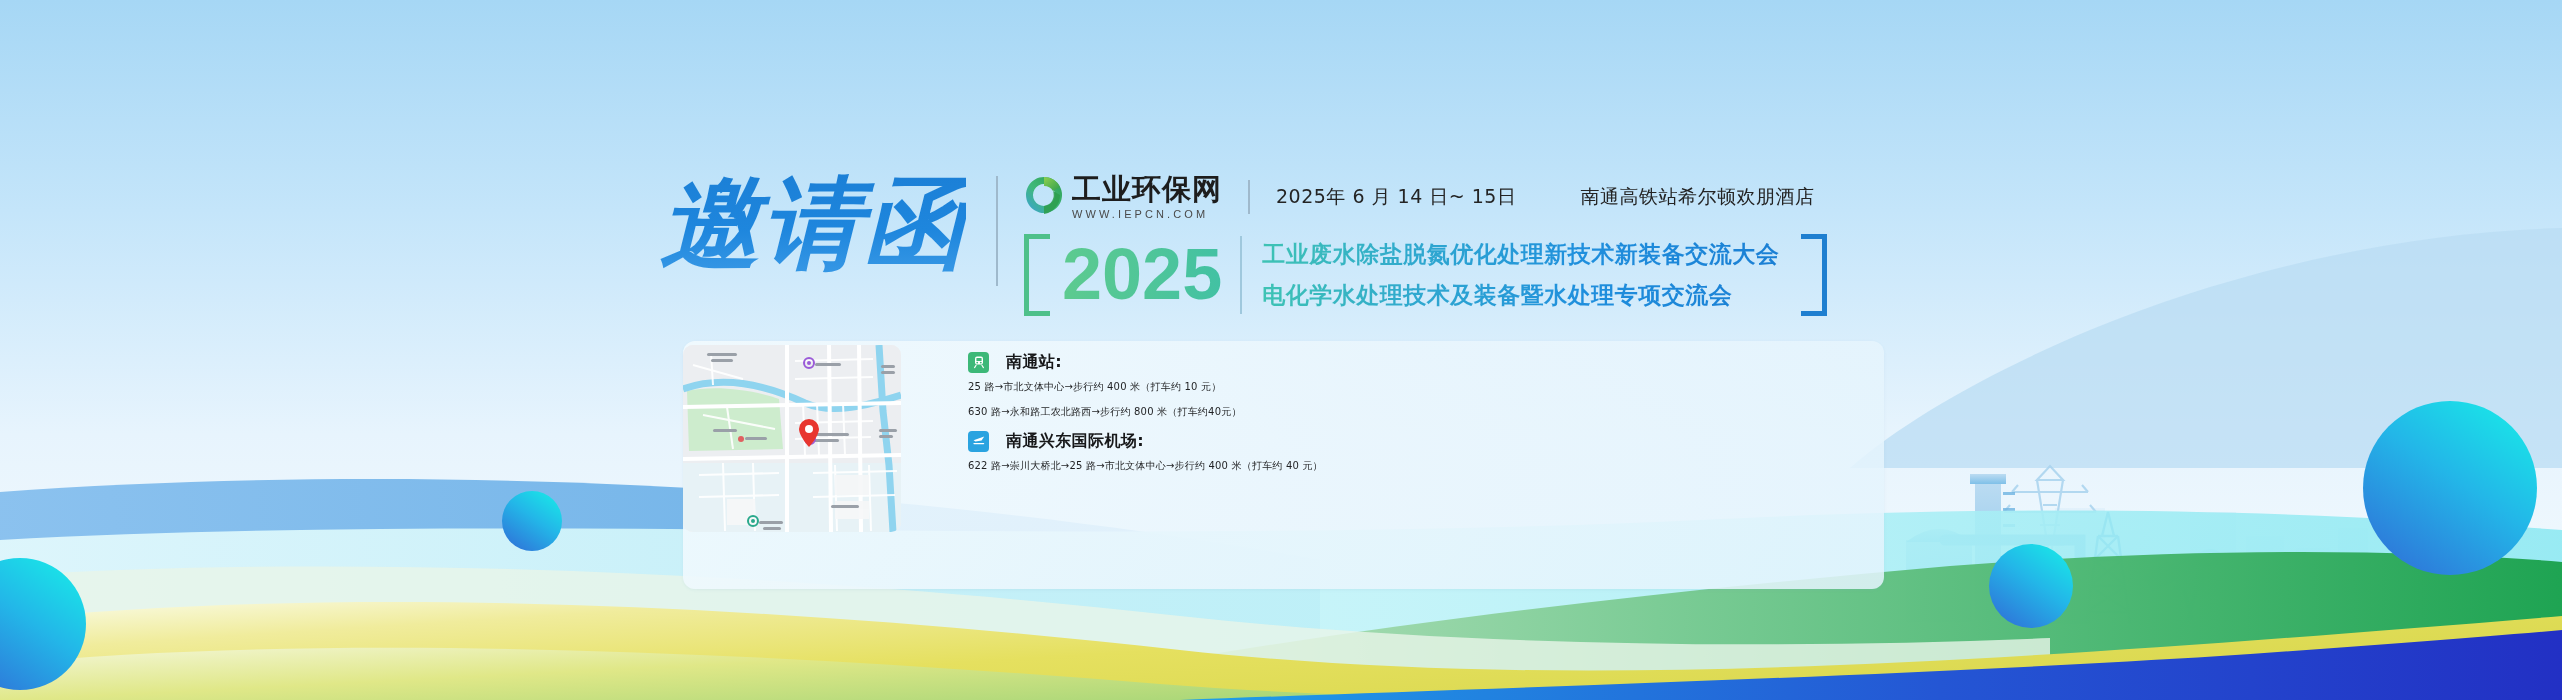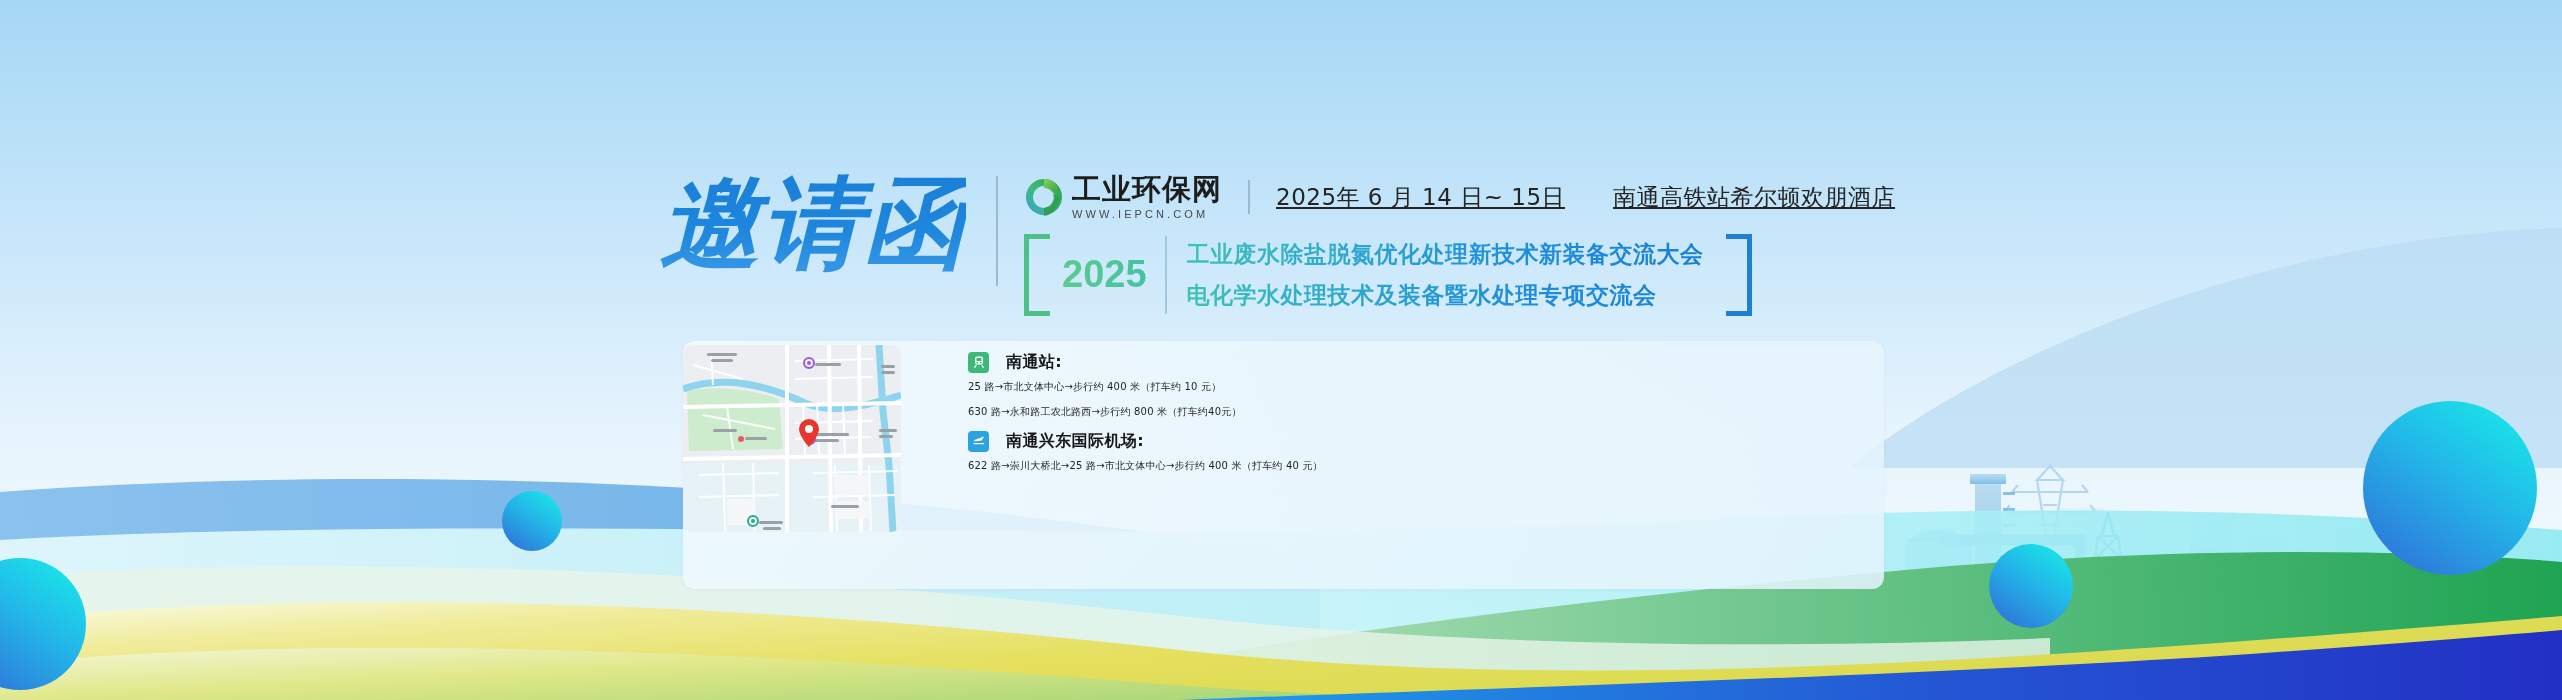--- a/index.html
+++ b/index.html
@@ -43,39 +43,39 @@
 
   .vdiv {
     width:2px; height:110px; background:#9fb9cc; margin:8px 26px 0 30px;
   }
 
   .right-col { display:flex; flex-direction:column; padding-top:6px; }
 
   
   .top-line { display:flex; align-items:center; height:46px; }
 
-  .logo-wrap { display:flex; align-items:center; }
+  .logo-wrap { display:flex; }
   .logo-mark { width:40px; height:40px; flex:0 0 40px; }
   .logo-txt { display:flex; flex-direction:column; margin-left:8px; }
   .logo-cn {
     font-size:29px; font-weight:bold; color:#1d1d1d; letter-spacing:1px;
     font-family:"DejaVu Sans","Liberation Sans",sans-serif; line-height:1;
   }
   .logo-en {
     font-size:11px; color:#4a4a4a; letter-spacing:3.1px; margin-top:4px;
     font-family:Liberation Sans, sans-serif;
   }
 
   .sep-v { width:2px; height:34px; background:#9fb9cc; margin:0 26px; }
 
   .date-txt, .venue-txt {
-    font-size:23px; color:#242424; letter-spacing:.5px;
-    font-family:"DejaVu Sans","Liberation Sans",sans-serif; white-space:nowrap;text-decoration:underline;
-  }
-  .venue-txt { margin-left:48px; font-weight:500; }
+    font-size:19px; color:#242424; letter-spacing:.5px;
+    font-family:"DejaVu Sans","Liberation Sans",sans-serif; white-space:nowrap;
+  }
+  .venue-txt { margin-left:64px; font-weight:500; }
 
   
   .conf-block { display:flex; align-items:stretch; margin-top:14px; }
 
   .brk {
     width:30px; position:relative; flex:0 0 30px;
   }
   .brk-l::before, .brk-l::after, .brk-l i {
     content:""; position:absolute; background:#4ec08a;
   }
@@ -85,21 +85,21 @@
 
   .brk-r { margin-left:18px; }
   .brk-r::before, .brk-r::after, .brk-r i {
     content:""; position:absolute; background:#1f7fd0;
   }
   .brk-r::before { right:0; top:0; width:5px; height:80px; }
   .brk-r::after { right:0; top:0; width:26px; height:5px; }
   .brk-r i { right:0; bottom:0; width:26px; height:5px; }
 
   .year-2025 {
-    font-size:38px; font-weight:bold; letter-spacing:0px;
+    font-size:72px; font-weight:bold; letter-spacing:0px;
     line-height:80px; padding:0 18px 0 8px;
     background:linear-gradient(90deg,#5ecb8e 0%,#4ec59a 55%,#3fc0a6 100%);
     -webkit-background-clip:text; background-clip:text;
     -webkit-text-fill-color:transparent;
     font-family:"Liberation Sans",sans-serif;
   }
 
   .conf-div { width:2px; background:#9fc8dd; margin:2px 20px 2px 0; }
 
   .conf-lines { display:flex; flex-direction:column; justify-content:center; }

